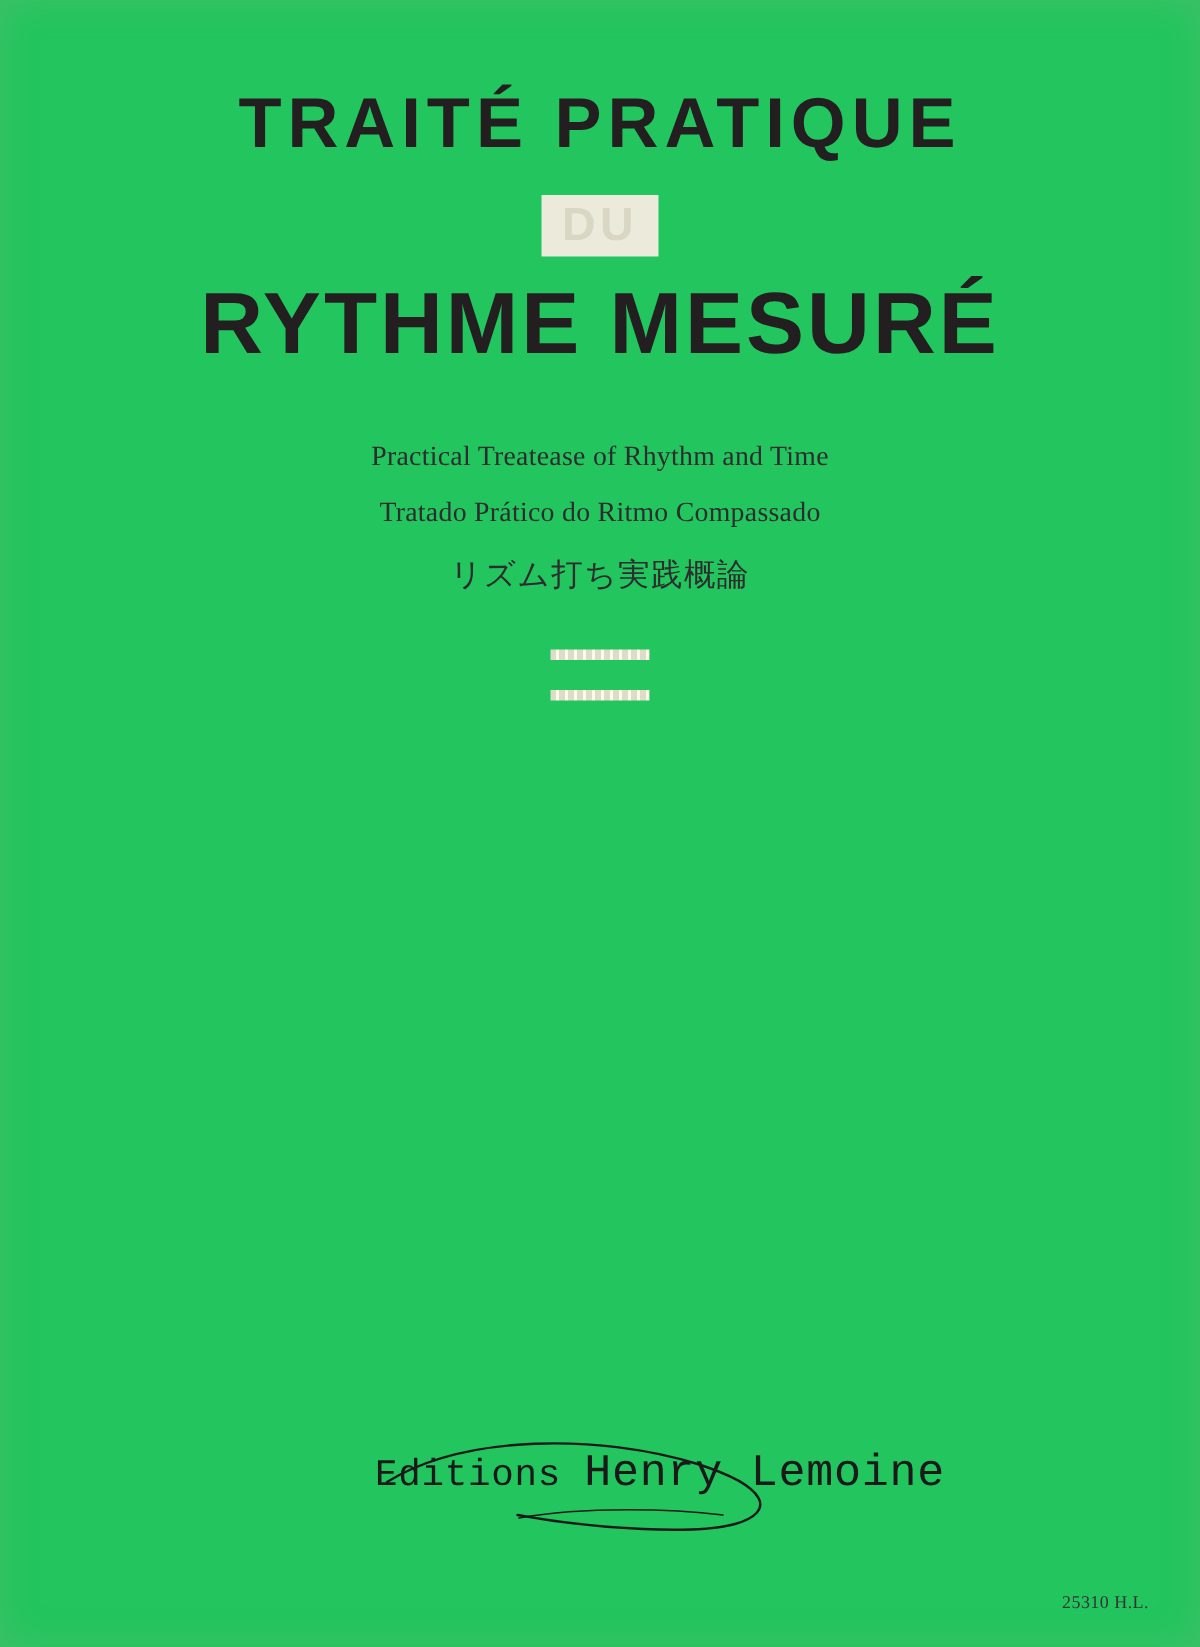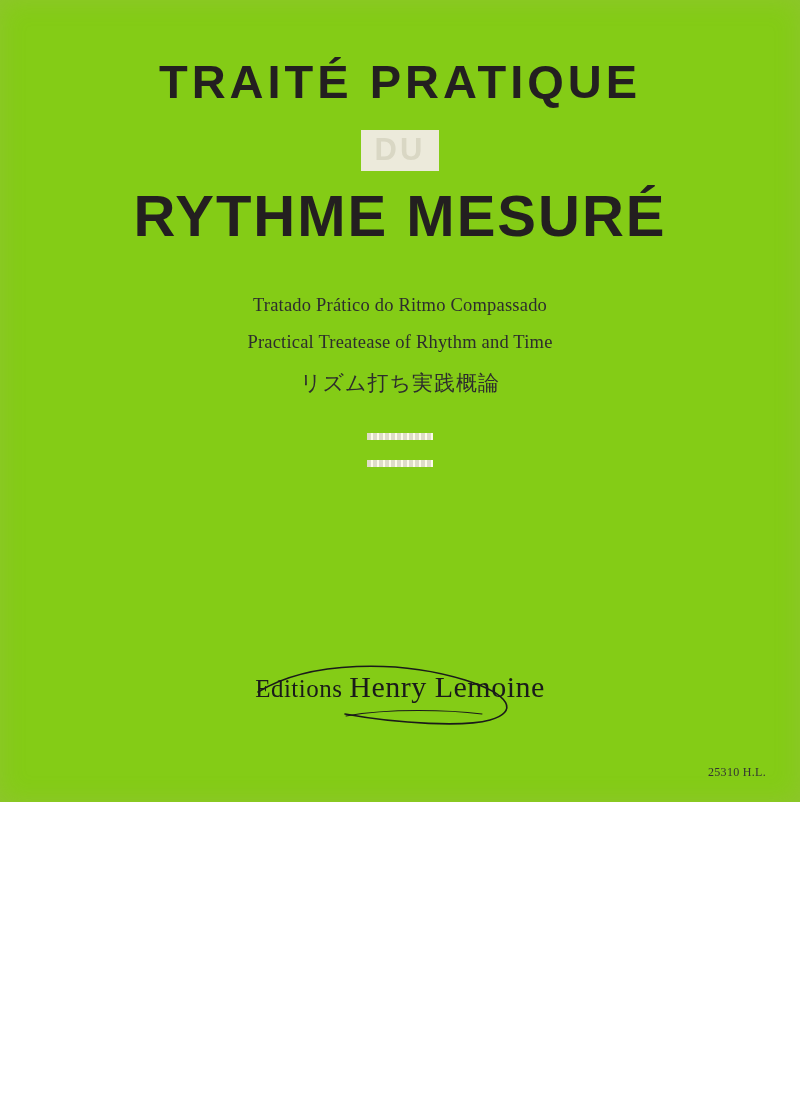--- a/index.html
+++ b/index.html
@@ -10,22 +10,22 @@
   body {
     width: 800px;
     height: 1098px;
     font-family: "Liberation Serif", serif;
     overflow: hidden;
   }
 
   .page {
     position: relative;
     width: 800px;
-    height: 802px;
-    background: #84cc16;
+    height: 1098px;
+    background: #22c55e;
     box-sizing: border-box;
     overflow: hidden;
   }
 
   
   .page::after {
     content: "";
     position: absolute;
     inset: 0;
     pointer-events: none;
@@ -139,21 +139,21 @@
     position: relative;
     display: inline-block;
     width: 300px;
     height: 80px;
   }
   .pub-text {
     position: absolute;
     left: 0;
     right: 0;
     top: 16px;
-    font-family: Liberation Serif, serif;
+    font-family: Liberation Mono, monospace;
     font-size: 30px;
     color: #1a1a1a;
     letter-spacing: 0.5px;
     white-space: nowrap;
   }
   .pub-text .small {
     font-size: 25px;
   }
   .pub-swoosh {
     position: absolute;
@@ -183,22 +183,22 @@
     <h1 class="title-main">TRAITÉ PRATIQUE</h1>
 
     <div class="title-du-wrap">
       <span class="title-du">DU</span>
     </div>
 
     <h1 class="title-second">RYTHME MESURÉ</h1>
 
 
     <div class="subtitles">
+      <div class="subtitle">Practical Treatease of Rhythm and Time</div>
       <div class="subtitle">Tratado Prático do Ritmo Compassado</div>
-      <div class="subtitle">Practical Treatease of Rhythm and Time</div>
       <div class="subtitle jp">リズム打ち実践概論</div>
     </div>
 
     <div class="rule-block"></div>
 
 
     <div class="rule-block second"></div>
 
   </div>
 

